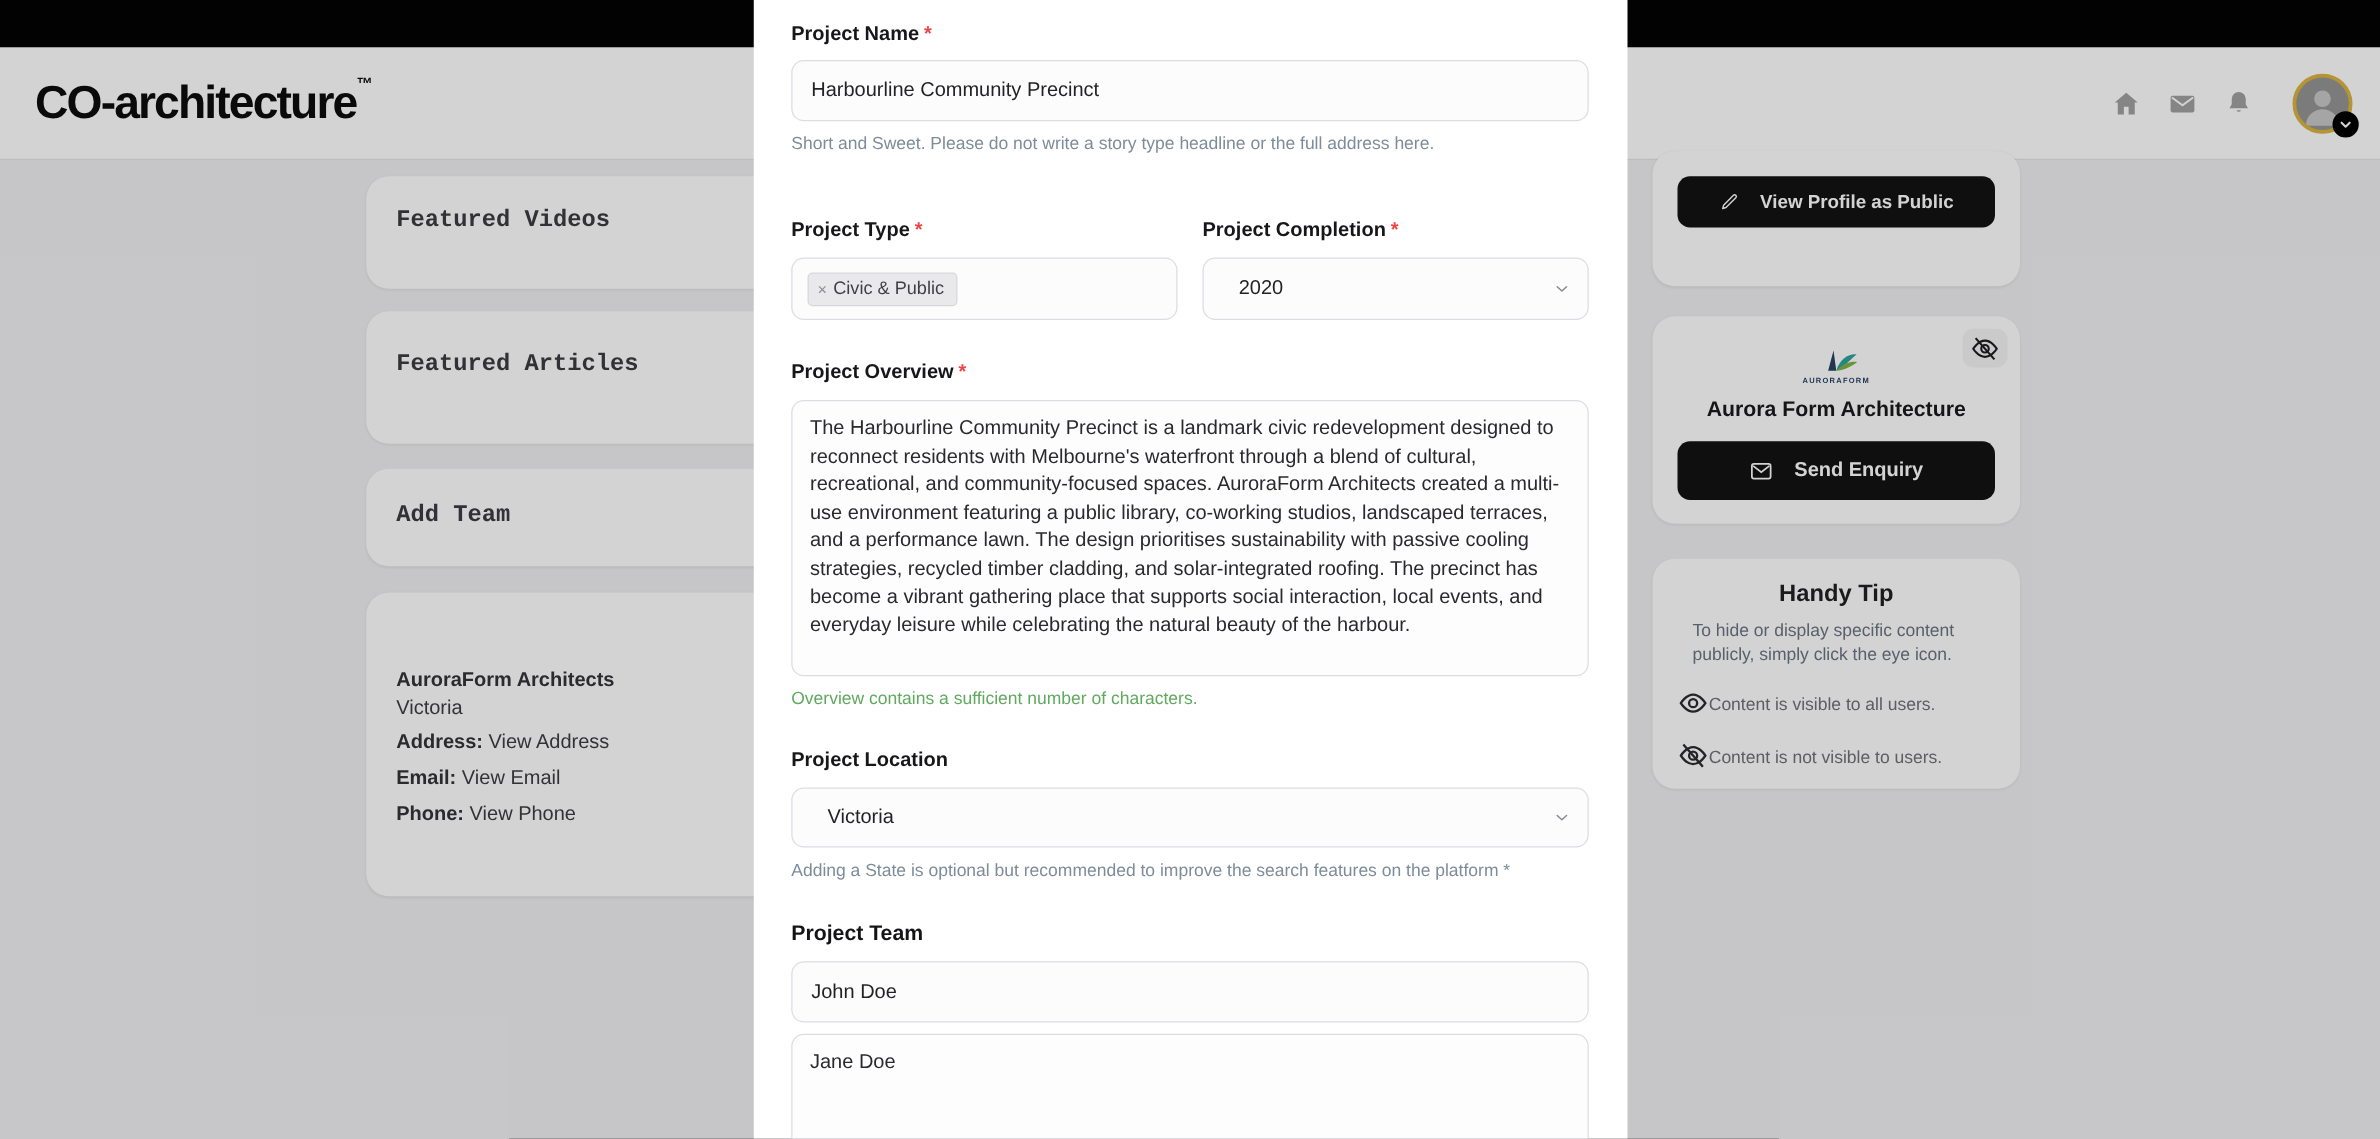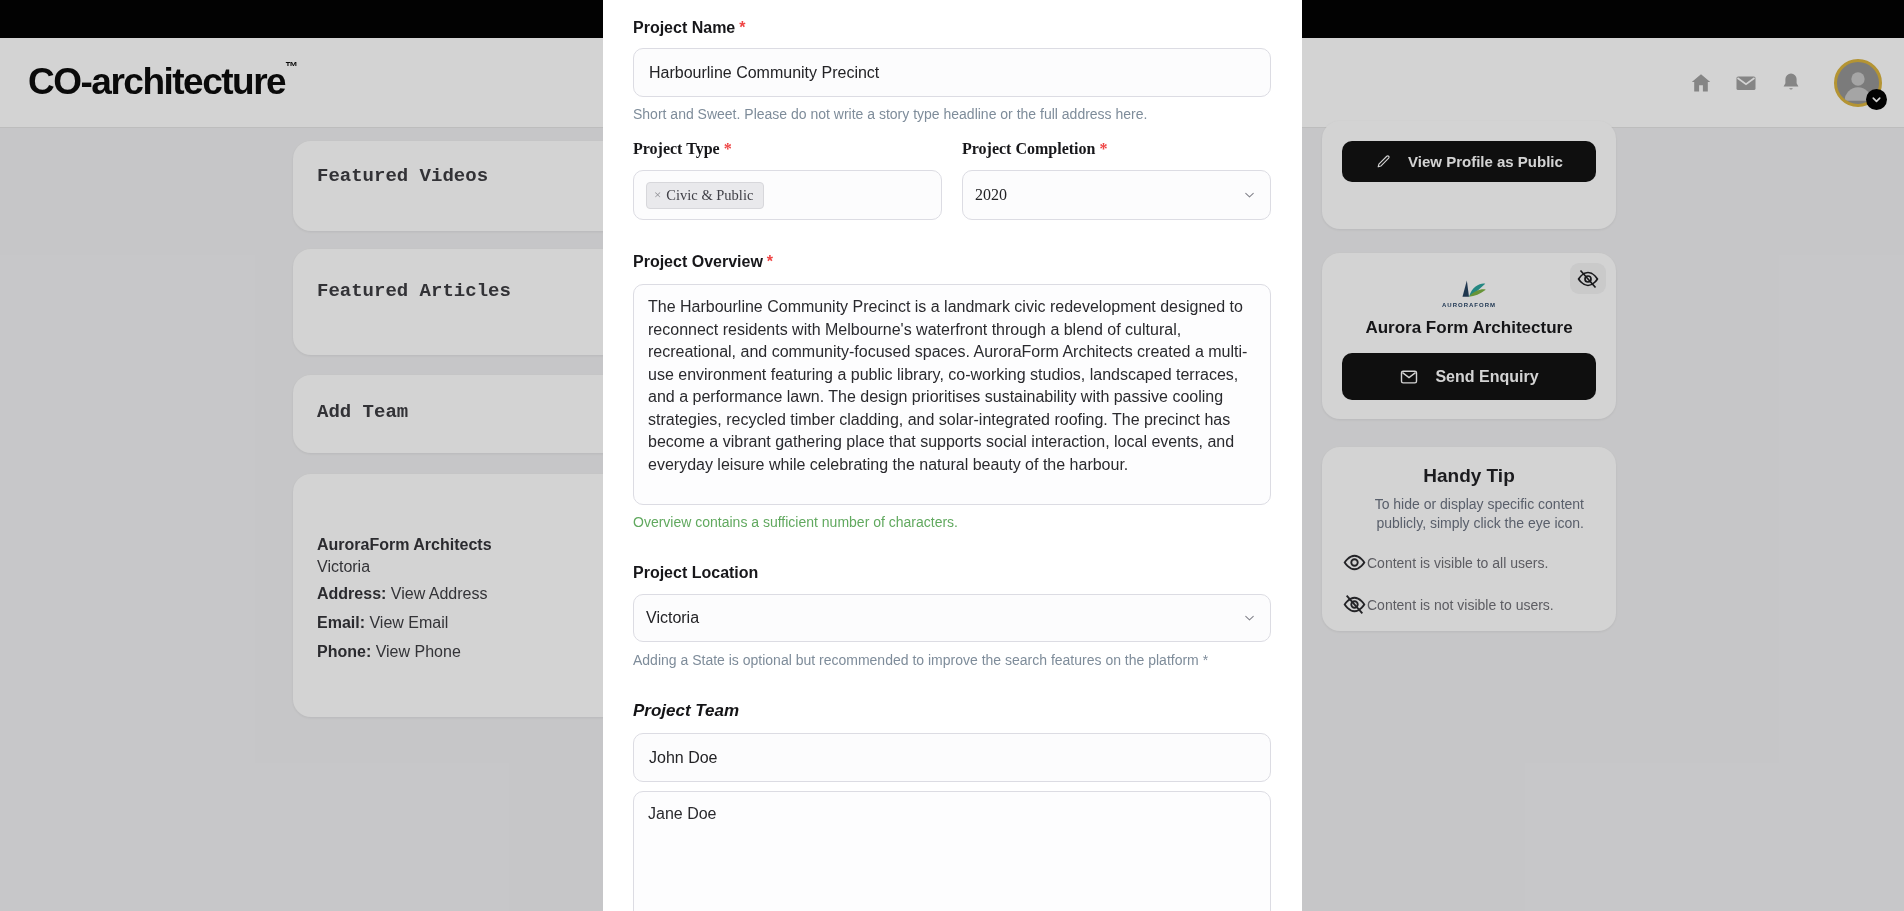--- a/index.html
+++ b/index.html
@@ -37,21 +37,21 @@
                font-family:inherit; cursor:pointer; }
   .note { font-size:12.5px; line-height:16px; color:#3f3f46; }
 
   .eye-btn { position:absolute; top:10px; right:10px; width:36px; height:31px; border-radius:9px;
              background:#f4f4f5; border:none; display:flex; align-items:center; justify-content:center; cursor:pointer; }
   .company-logo { display:flex; flex-direction:column; align-items:center; margin-top:22px; }
   .company-logo-text { font-size:6px; font-weight:700; letter-spacing:1px; color:#1d3b5e; margin-top:1px; }
   .company-name { text-align:center; font-size:17px; font-weight:700; color:#18181b; margin-top:10px; }
 
   .tip-title { text-align:center; font-size:19px; font-weight:700; color:#1f1f23; }
-  .tip-body { text-align:right; font-size:14px; line-height:19px; color:#6b7280; margin:8px auto 0; width:230px; }
+  .tip-body { text-align:left; font-size:14px; line-height:19px; color:#6b7280; margin:8px auto 0; width:230px; }
   .tip-row { display:flex; align-items:center; margin:17px 0 0 20px; }
   .tip-row-text { font-size:14px; color:#6f6f76; }
 
   
   .dim { position:absolute; inset:0; background:rgba(10,10,12,0.18); z-index:5; }
 
   
   .modal { position:absolute; left:603px; top:0; width:699px; height:911px; background:#fff;
            z-index:10; padding:0 31px 0 30px; overflow:hidden; }
   .f-label { font-size:16px; font-weight:700; color:#17171a; }
@@ -60,21 +60,21 @@
              border-radius:10px; font-size:16px; color:#232326; padding:0 15px; font-family:inherit; outline:none; }
   .f-helper { font-size:14px; color:#7e8c9a; }
   .frow { display:flex; gap:20px; }
   .fcol { flex:1; min-width:0; }
   .tagfield { height:50px; background:#fcfcfd; border:1px solid #dcdce3; border-radius:10px;
               display:flex; align-items:center; padding:0 12px; }
   .tag { background:#e9e9ec; border:1px solid #d7d7db; border-radius:4px; height:27px;
          display:flex; align-items:center; padding:0 10px 0 7px; font-size:14.5px; color:#3f3f46; gap:5px; }
   .tag-x { color:#8e8e93; font-size:13px; cursor:pointer; }
   .selectbox { position:relative; height:50px; background:#fcfcfd; border:1px solid #dcdce3;
-               border-radius:10px; display:flex; align-items:center; padding:0 12px;
+               border-radius:10px; display:flex; align-items:center; padding:0 28px;
                font-size:16px; color:#232326; cursor:pointer; }
   .chev { position:absolute; right:13px; top:50%; transform:translateY(-50%); display:flex; }
   .f-textarea { display:block; width:100%; resize:none; background:#fdfdfe; border:1px solid #dcdce3;
                 border-radius:10px; padding:11px 14px; font-size:16px; line-height:22.5px;
                 color:#2a2a2e; font-family:inherit; outline:none; }
   .success { font-size:14px; color:#61a95f; }
   .team-h { font-size:17px; font-weight:700; color:#141416; }
 
   .mt { display:block; }
 </style>
@@ -194,21 +194,21 @@
   </div>
 
   <div class="dim"></div>
 
   <div class="modal">
 
     <label class="f-label mt" style="margin-top:19px;"><span>Project Name</span><span class="req">*</span></label>
     <input class="f-input" style="margin-top: 11px;" value="Harbourline Community Precinct">
     <div class="f-helper" style="margin-top:9px;">Short and Sweet. Please do not write a story type headline or the full address here.</div>
 
-    <div class="frow" style="margin-top:18px;font-family:Liberation Serif, serif;">
+    <div class="frow" style="margin-top:54px;">
       <div class="fcol">
         <label class="f-label mt"><span>Project Type</span><span class="req">*</span></label>
         <div class="tagfield" style="margin-top:12px;">
           <span class="tag">
             <span class="tag-x">×</span>
             <span>Civic &amp; Public</span>
           </span>
         </div>
       </div>
       <div class="fcol">
@@ -232,18 +232,18 @@
     <div class="selectbox" style="margin-top:12px; height:48px;">
       <span>Victoria</span>
       <span class="chev">
         <svg viewBox="0 0 24 24" width="15" height="15">
             <polyline points="6,9.5 12,15 18,9.5" fill="none" stroke="#85858d" stroke-width="1.8" stroke-linecap="round" stroke-linejoin="round"></polyline>
           </svg>
       </span>
     </div>
     <div class="f-helper" style="margin-top:10px;">Adding a State is optional but recommended to improve the search features on the platform *</div>
 
-    <div class="team-h" style="margin-top:33px;font-style:italic;">Project Team</div>
+    <div class="team-h" style="margin-top:33px;">Project Team</div>
     <input class="f-input" style="margin-top: 12px;" value="John Doe">
     <textarea class="f-textarea" style="margin-top: 9px; height: 150px;">Jane Doe</textarea>
   </div>
 
 </div>
 
 </body></html>

